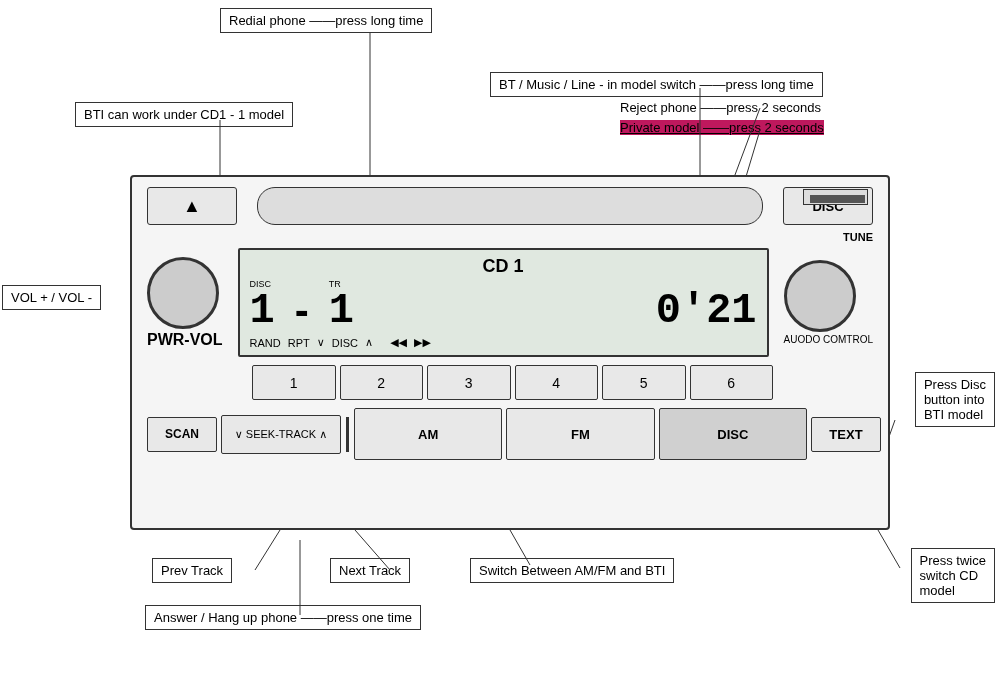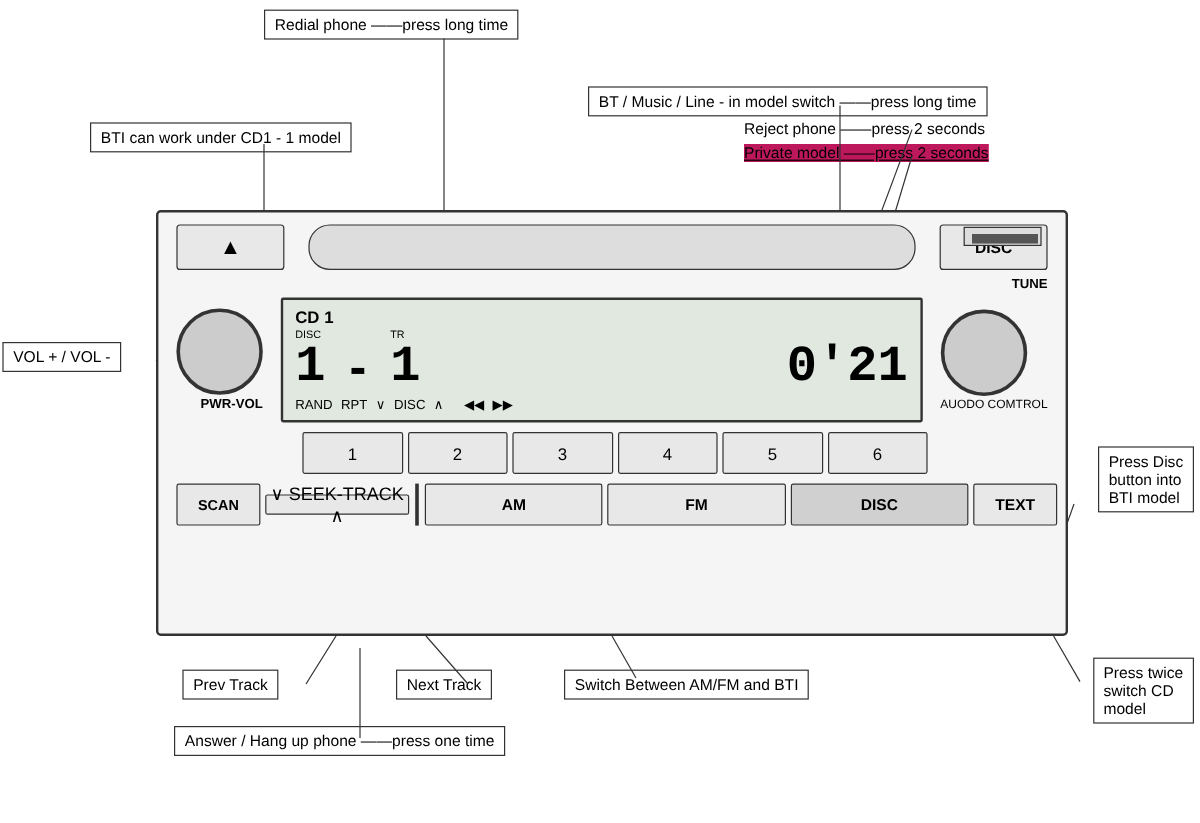--- a/index.html
+++ b/index.html
@@ -89,38 +89,39 @@
       width: 72px;
       height: 72px;
       border-radius: 50%;
       border: 3px solid #333;
       background: #ccc;
       flex-shrink: 0;
     }
 
     .pwr-label {
       text-align: right;
-      font-size: 11px;
+      font-size: 16px;
       margin-top: 2px;
       font-weight: bold;
     }
 
     .display {
       flex: 1;
       border: 2.5px solid #333;
       border-radius: 2px;
       background: #e0e8e0;
       padding: 6px 10px;
       min-height: 90px;
     }
 
     .display-cd-label {
-      font-size: 14px;
+      font-size: 18px;
       font-weight: bold;
       margin-bottom: 2px;
+      text-align: center;
     }
 
     .display-disc-label {
       font-size: 9px;
       margin-bottom: 1px;
     }
 
     .display-tr-label {
       font-size: 9px;
       margin-bottom: 1px;
@@ -212,42 +213,42 @@
       display: flex;
       align-items: center;
       justify-content: center;
       font-size: 12px;
       font-weight: bold;
       cursor: pointer;
     }
 
     .seek-track-btn {
       width: 120px;
-      height: 17px;
-      border: 1.5px solid #333;
-      border-radius: 2px;
-      background: #e8e8e8;
-      display: flex;
-      align-items: center;
-      justify-content: center;
-      font-size: 15px;
+      height: 39px;
+      border: 1.5px solid #333;
+      border-radius: 2px;
+      background: #e8e8e8;
+      display: flex;
+      align-items: center;
+      justify-content: center;
+      font-size: 11px;
       cursor: pointer;
       text-align: center;
     }
 
     .seek-divider {
       width: 3px;
       height: 35px;
       background: #333;
       margin: 0 1px;
     }
 
     .am-btn, .fm-btn, .disc-btn-bottom {
       flex: 1;
-      height: 35px;
+      height: 52px;
       border: 1.5px solid #333;
       border-radius: 2px;
       background: #e8e8e8;
       display: flex;
       align-items: center;
       justify-content: center;
       font-size: 13px;
       font-weight: bold;
       cursor: pointer;
     }

